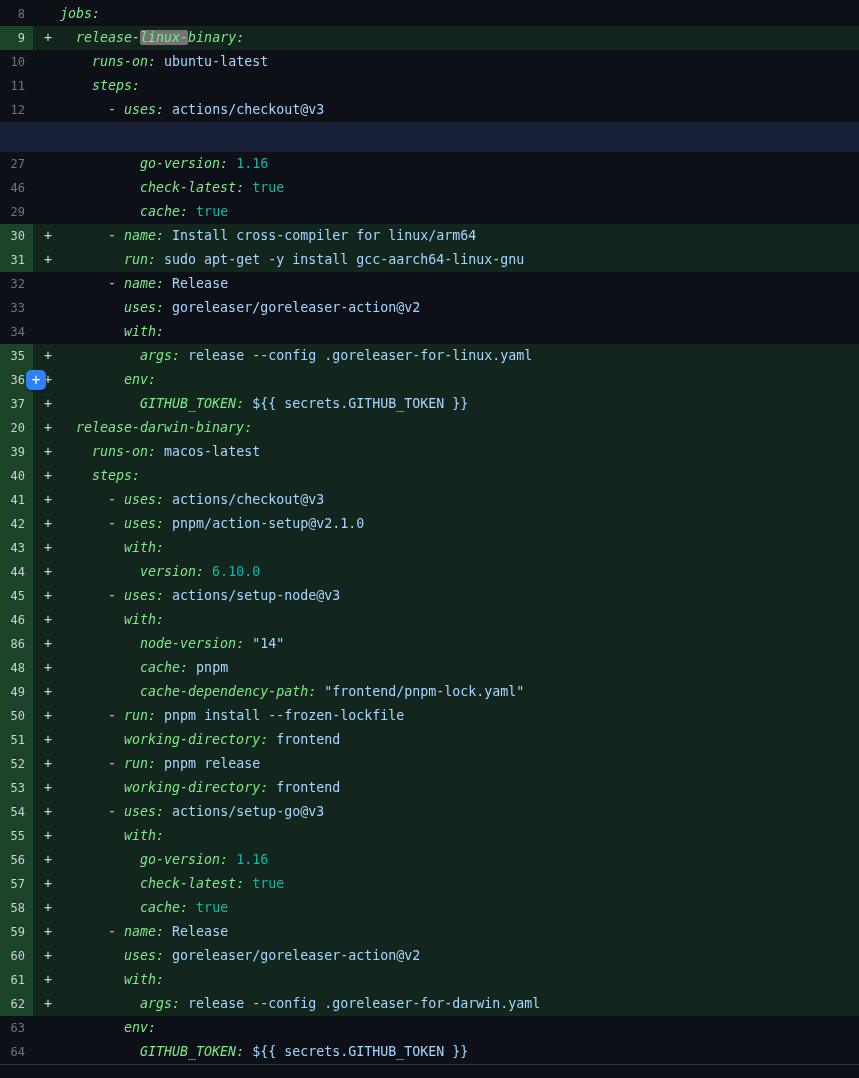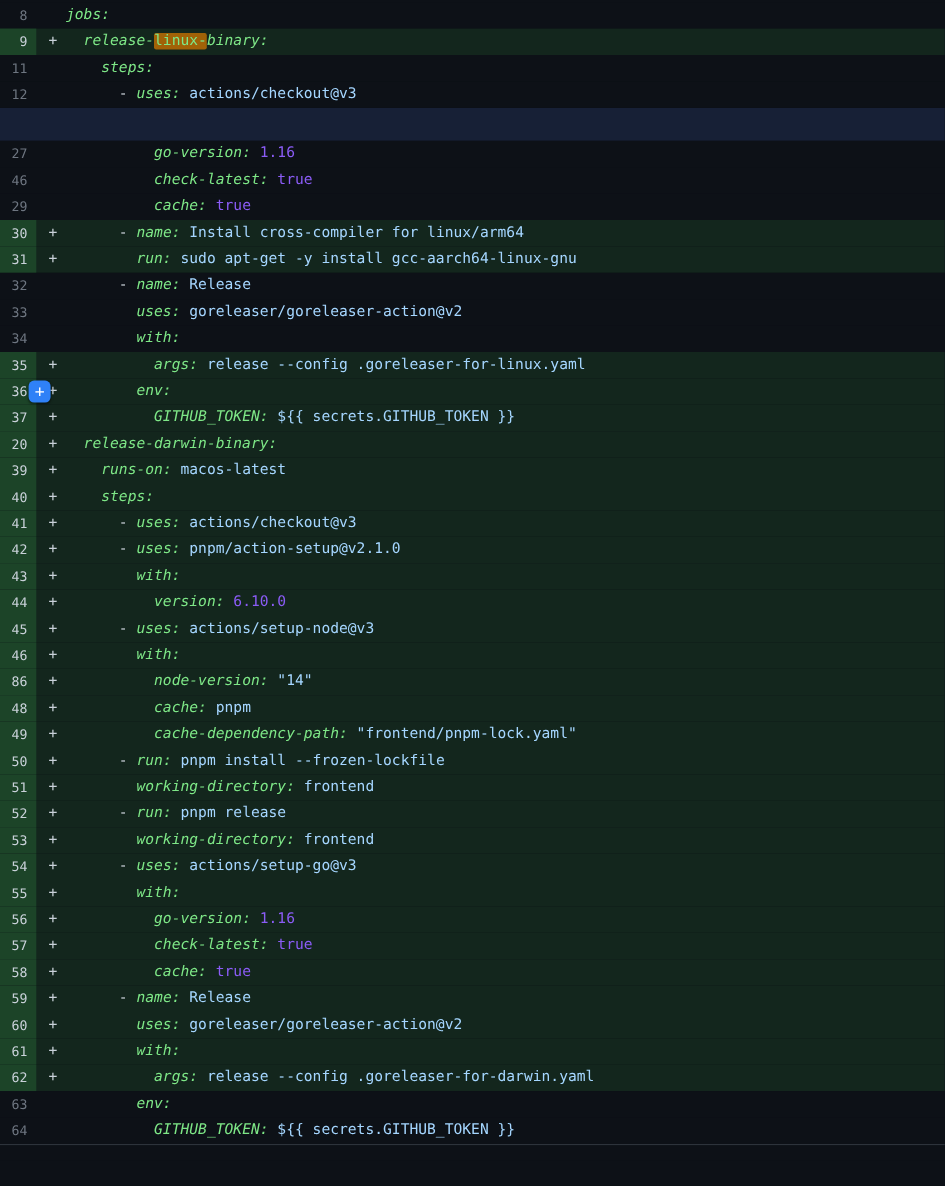--- a/index.html
+++ b/index.html
@@ -39,23 +39,23 @@
     white-space:pre;
   }
   .code{
     flex:1 1 auto;
     white-space:pre;
     color:#c9d1d9;
     overflow:hidden;
   }
   .key{color:#7ee787;font-style:italic;}
   .str{color:#a5d6ff;}
-  .num{color:#8b5cf6;}
+  .num{color:#14b8a6;}
   .plain{color:#c9d1d9;}
-  .hl{color:#7ee787;background:#a16207;border-radius:2px;}
+  .hl{color:#7ee787;background:#737373;border-radius:2px;font-style:italic;}
   .sep{
     height:30px;
     background:#172036;
     cursor:pointer;
   }
   .plus-btn{
     position:absolute;
     left:26px;top:2px;
     width:20px;height:20px;
     border:none;border-radius:5px;
@@ -84,20 +84,25 @@
     <div class="gutter">8</div>
     <div class="marker"></div>
     <div class="code"><span class="key">jobs:</span></div>
   </div>
       <div class="row add">
     <div class="gutter">9</div>
     <div class="marker">+</div>
     <div class="code">  <span class="key">release-</span><span class="hl">linux-</span><span class="key">binary:</span></div>
   </div>
       <div class="row context">
+    <div class="gutter">10</div>
+    <div class="marker"></div>
+    <div class="code">    <span class="key">runs-on:</span><span class="str"> ubuntu-latest</span></div>
+  </div>
+      <div class="row context">
     <div class="gutter">11</div>
     <div class="marker"></div>
     <div class="code">    <span class="key">steps:</span></div>
   </div>
       <div class="row context">
     <div class="gutter">12</div>
     <div class="marker"></div>
     <div class="code">      <span class="plain">- </span><span class="key">uses:</span><span class="str"> actions/checkout@v3</span></div>
   </div>
       <div class="sep"></div>

